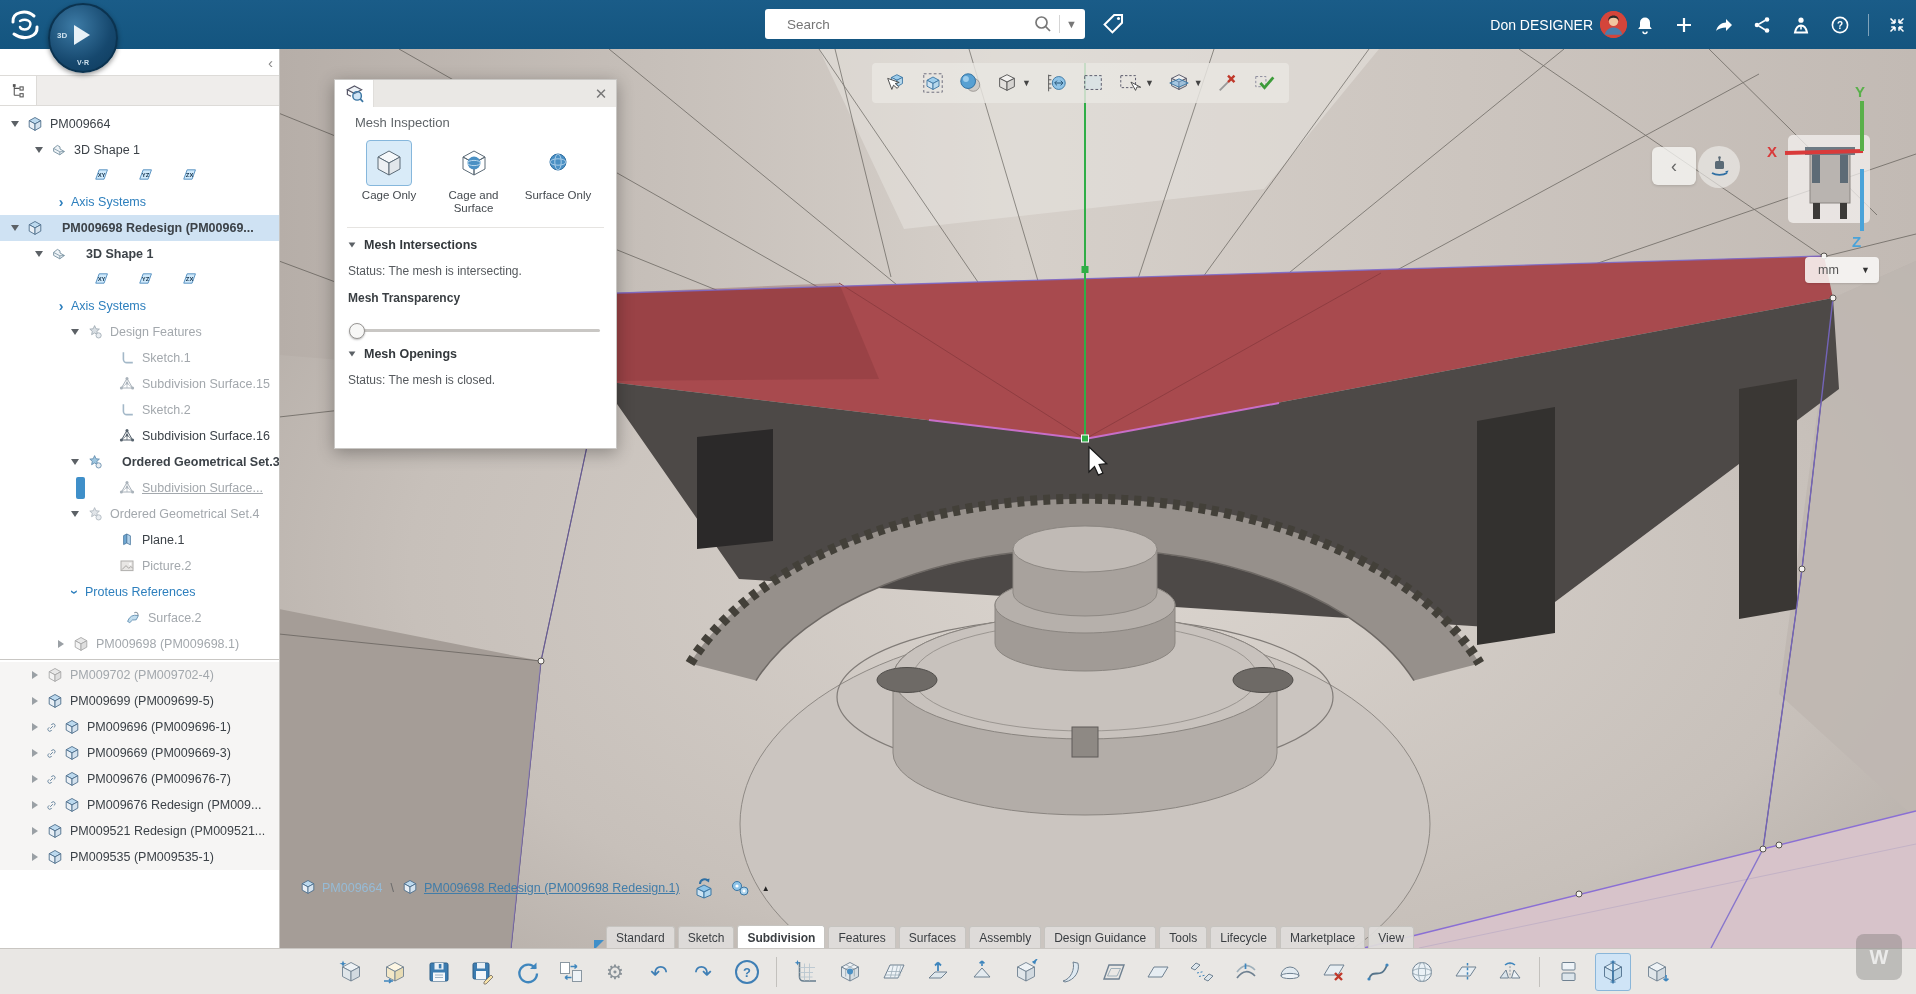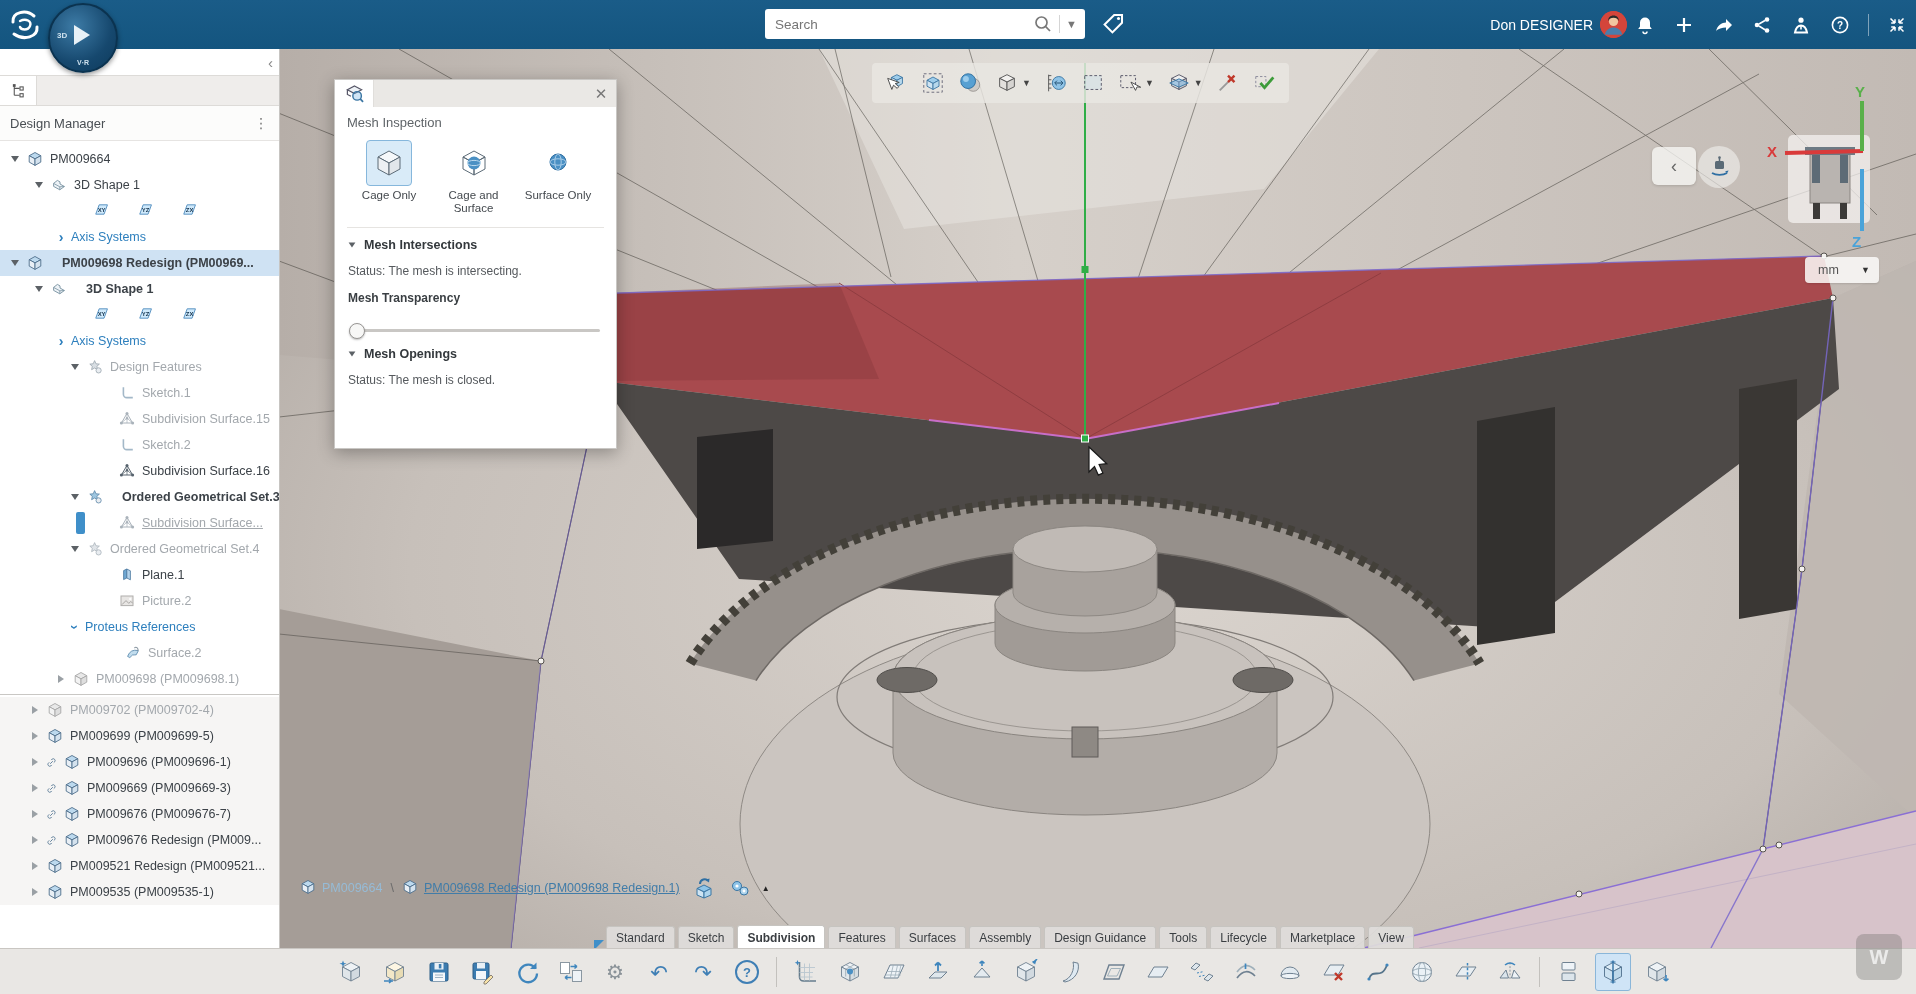--- a/index.html
+++ b/index.html
@@ -10,21 +10,21 @@
   #brand b{font-weight:bold;}
   #brand .sep{margin:0 7px;opacity:.85;}
   #brand .ctx{margin-left:9px;font-weight:normal;opacity:.95;}
   #ds-logo{position:absolute;left:6px;top:8px;z-index:52;}
   #compass{position:absolute;left:48px;top:3px;width:66px;height:66px;border-radius:50%;
     background:radial-gradient(circle at 38% 32%,#3d7ba6,#16486e 60%,#0d3a5c);border:2px solid #0b3click;border:2px solid #0b3350;z-index:60;box-shadow:0 2px 5px rgba(0,0,0,.4);}
   #compass .play{position:absolute;left:24px;top:20px;width:0;height:0;border-left:16px solid #e8f1f7;border-top:10px solid transparent;border-bottom:10px solid transparent;}
   #compass .t3d{position:absolute;left:7px;top:26px;color:#cfe2ef;font-size:8px;font-weight:bold;}
   #compass .tvr{position:absolute;left:27px;bottom:5px;color:#cfe2ef;font-size:7px;font-weight:bold;}
   #searchwrap{position:absolute;left:765px;top:9px;width:320px;height:30px;background:#fff;border-radius:3px;display:flex;align-items:center;z-index:51;}
-  #searchwrap input{flex:1;border:none;outline:none;font-size:13.5px;color:#444;padding:0 10px;font-family:"Liberation Sans",sans-serif;background:transparent;}
+  #searchwrap input{flex:1;border:none;outline:none;font-size:13.5px;color:#444;padding:0 22px;font-family:"Liberation Sans",sans-serif;background:transparent;}
   #searchwrap .sdiv{width:1px;height:18px;background:#d5d5d5;margin:0 4px;}
   #searchwrap .scaret{color:#777;font-size:11px;padding:0 8px 0 2px;cursor:pointer;}
   #tagbtn{position:absolute;left:1098px;top:10px;width:30px;height:28px;display:flex;align-items:center;justify-content:center;z-index:51;}
   #userarea{position:absolute;right:8px;top:0;height:49px;display:flex;align-items:center;gap:7px;z-index:51;}
   #username{color:#fff;font-size:14px;}
   #avatar{width:27px;height:27px;border-radius:50%;background:#d4453b;overflow:hidden;display:flex;align-items:center;justify-content:center;}
   .tb-ic{width:22px;height:22px;display:flex;align-items:center;justify-content:center;cursor:pointer;}
   #user-sep{width:1px;height:22px;background:rgba(255,255,255,.45);}
   
   #panel{position:absolute;left:0;top:49px;width:279px;height:899px;background:#fff;border-right:1px solid #c7c5c2;z-index:40;}
@@ -49,21 +49,21 @@
   .lbl.bold{font-weight:bold;margin-left:12px;}
   .lbl.underline{text-decoration:underline;}
   .marker{position:absolute;left:76px;top:2px;width:9px;height:22px;background:#3f8fc9;border-radius:2px;}
   .tree-divider{height:1px;background:#c9c7c4;margin:2px 0;}
   .planes{display:flex;gap:27px;}
   
   #dialog{position:absolute;left:334px;top:79px;width:281px;height:368px;background:#fff;border:1px solid #c9c7c4;box-shadow:0 4px 16px rgba(0,0,0,.3);z-index:70;}
   #dlg-header{height:27px;background:#eae8e5;display:flex;align-items:stretch;}
   #dlg-tab{width:38px;background:#fff;display:flex;align-items:center;justify-content:center;border-right:1px solid #e0dedb;}
   #dlg-close{margin-left:auto;width:30px;display:flex;align-items:center;justify-content:center;color:#777;font-size:15px;cursor:pointer;}
-  #dlg-title{padding:8px 12px 2px;color:#5f6468;font-size:13px;}
+  #dlg-title{padding:8px 20px 2px;color:#5f6468;font-size:13px;}
   #modes{display:flex;justify-content:space-between;padding:8px 18px 0 14px;}
   .mode{display:flex;flex-direction:column;align-items:center;width:80px;cursor:pointer;}
   .mode .mi{width:44px;height:44px;display:flex;align-items:center;justify-content:center;border:1px solid transparent;border-radius:4px;}
   .mode.sel .mi{background:#d9ebf8;border-color:#86b7dc;}
   .mode .ml{font-size:11.5px;color:#44494e;text-align:center;margin-top:3px;line-height:1.15;}
   .dlg-sep{border-top:1px solid #e6e4e1;margin:12px 12px 0;}
   .sect-h{display:flex;align-items:center;gap:8px;padding:10px 13px 0;font-size:12.5px;font-weight:bold;color:#33383c;}
   .sect-h .tri-d{transform:scale(.85);}
   .status{padding:12px 13px 0;font-size:12px;color:#55595d;}
   #color-row{display:flex;align-items:center;padding:16px 14px 0 13px;font-size:12px;color:#55595d;}
@@ -443,24 +443,20 @@
     <span id="tree-tab">
           <svg width="17" height="17" viewBox="0 0 16 16">
             <path d="M4 4v8.5M4 6h5M4 12.5h5" stroke="#555" fill="none"></path>
             <rect x="2.7" y="2" width="2.6" height="2.6" fill="#555"></rect>
             <rect x="9.4" y="4.6" width="3" height="3" fill="#fff" stroke="#555"></rect>
             <rect x="9.4" y="11" width="3" height="3" fill="#fff" stroke="#555"></rect>
           </svg>
         </span>
     <span id="collapse-btn">‹</span>
   </div>
-  <div id="panel-title-row">
-    <span>Design Manager</span>
-    <span id="panel-menu">⋮</span>
-  </div>
   <div id="tree">
         <div class="tree-row" style="padding-left: 8px;">
           <span class="arr">
             <span class="tri-d"></span>
           </span>
           <span class="ticon">
             <svg xmlns="http://www.w3.org/2000/svg" width="16" height="16" viewBox="0 0 16 16">
               <polygon points="8,1.5 13.8,4.7 8,7.9 2.2,4.7" fill="#bcd9ee" stroke="#4f6f8c" stroke-width="0.9"></polygon>
               <polygon points="2.2,4.7 8,7.9 8,14.4 2.2,11.1" fill="#e9eff5" stroke="#4f6f8c" stroke-width="0.9"></polygon>
               <polygon points="13.8,4.7 8,7.9 8,14.4 13.8,11.1" fill="#d4e2ee" stroke="#4f6f8c" stroke-width="0.9"></polygon>

